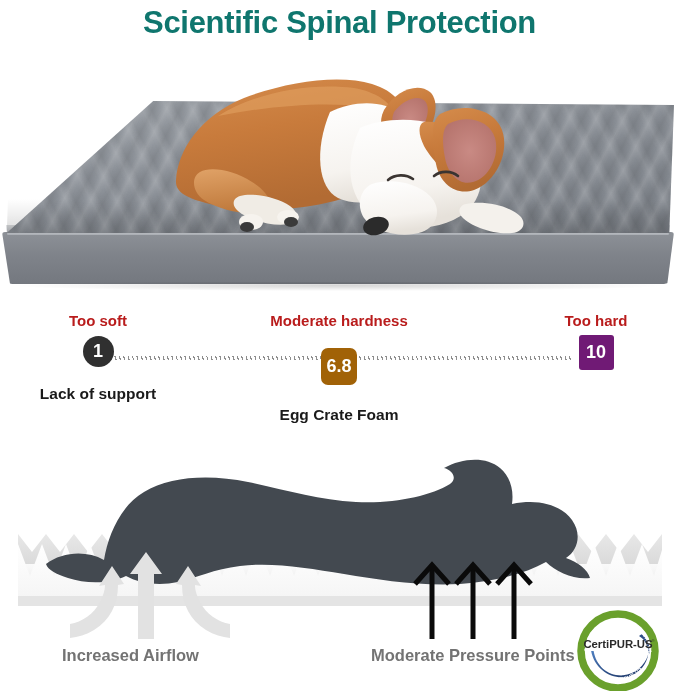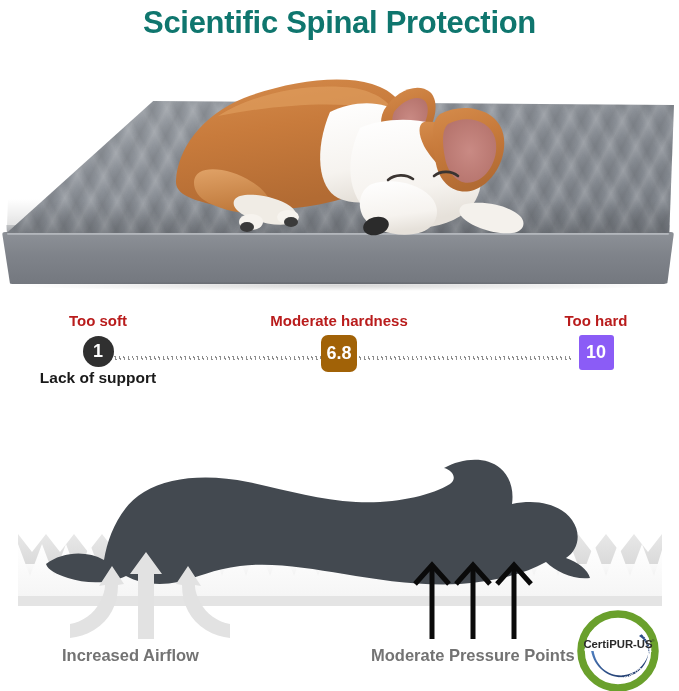--- a/index.html
+++ b/index.html
@@ -166,28 +166,28 @@
   }
   .badge-round-square {
     width: 36px; height: 37px;
     border-radius: 7px;
     background: #a16207;
     font-size: 18px;
   }
   .badge-square {
     width: 35px; height: 35px;
     border-radius: 3px;
-    background: #8b5cf6;
+    background: #701a75;
     font-size: 18px;
   }
   .node-soft      { left: -2px;  top: 8px; }
-  .node-moderate  { left: 239px; top: 8px; }
+  .node-moderate  { left: 239px; top: 8px; gap: 13px; }
   .node-hard      { left: 496px; top: 8px; }
   .node-soft .node-top { margin-bottom: 6px; }
-  .node-soft .node-bot { margin-top: 2px; }
+  .node-soft .node-bot { margin-top: 18px; }
   .node-moderate .node-top { margin-bottom: 5px; }
   .node-moderate .node-bot { margin-top: 8px; }
   .node-hard .node-top { margin-bottom: 5px; }
   .node-hard .node-bot { margin-top: 6px; }
 
   
   .cross {
     position: absolute;
     top: 424px; left: 0;
     width: 679px; height: 267px;
@@ -306,20 +306,21 @@
 
   <div class="node node-soft">
     <div class="node-top">Too soft</div>
     <div class="badge badge-circle">1</div>
     <div class="node-bot">Lack of support</div>
   </div>
 
   <div class="node node-moderate">
     <div class="node-top">Moderate hardness</div>
     <div class="badge badge-round-square">6.8</div>
+    <div class="node-bot">Egg Crate Foam</div>
   </div>
 
   <div class="node node-hard">
     <div class="node-top">Too hard</div>
     <div class="badge badge-square">10</div>
   </div>
 </div>
 
 <div class="cross">
   <svg viewBox="0 0 679 215" xmlns="http://www.w3.org/2000/svg">

